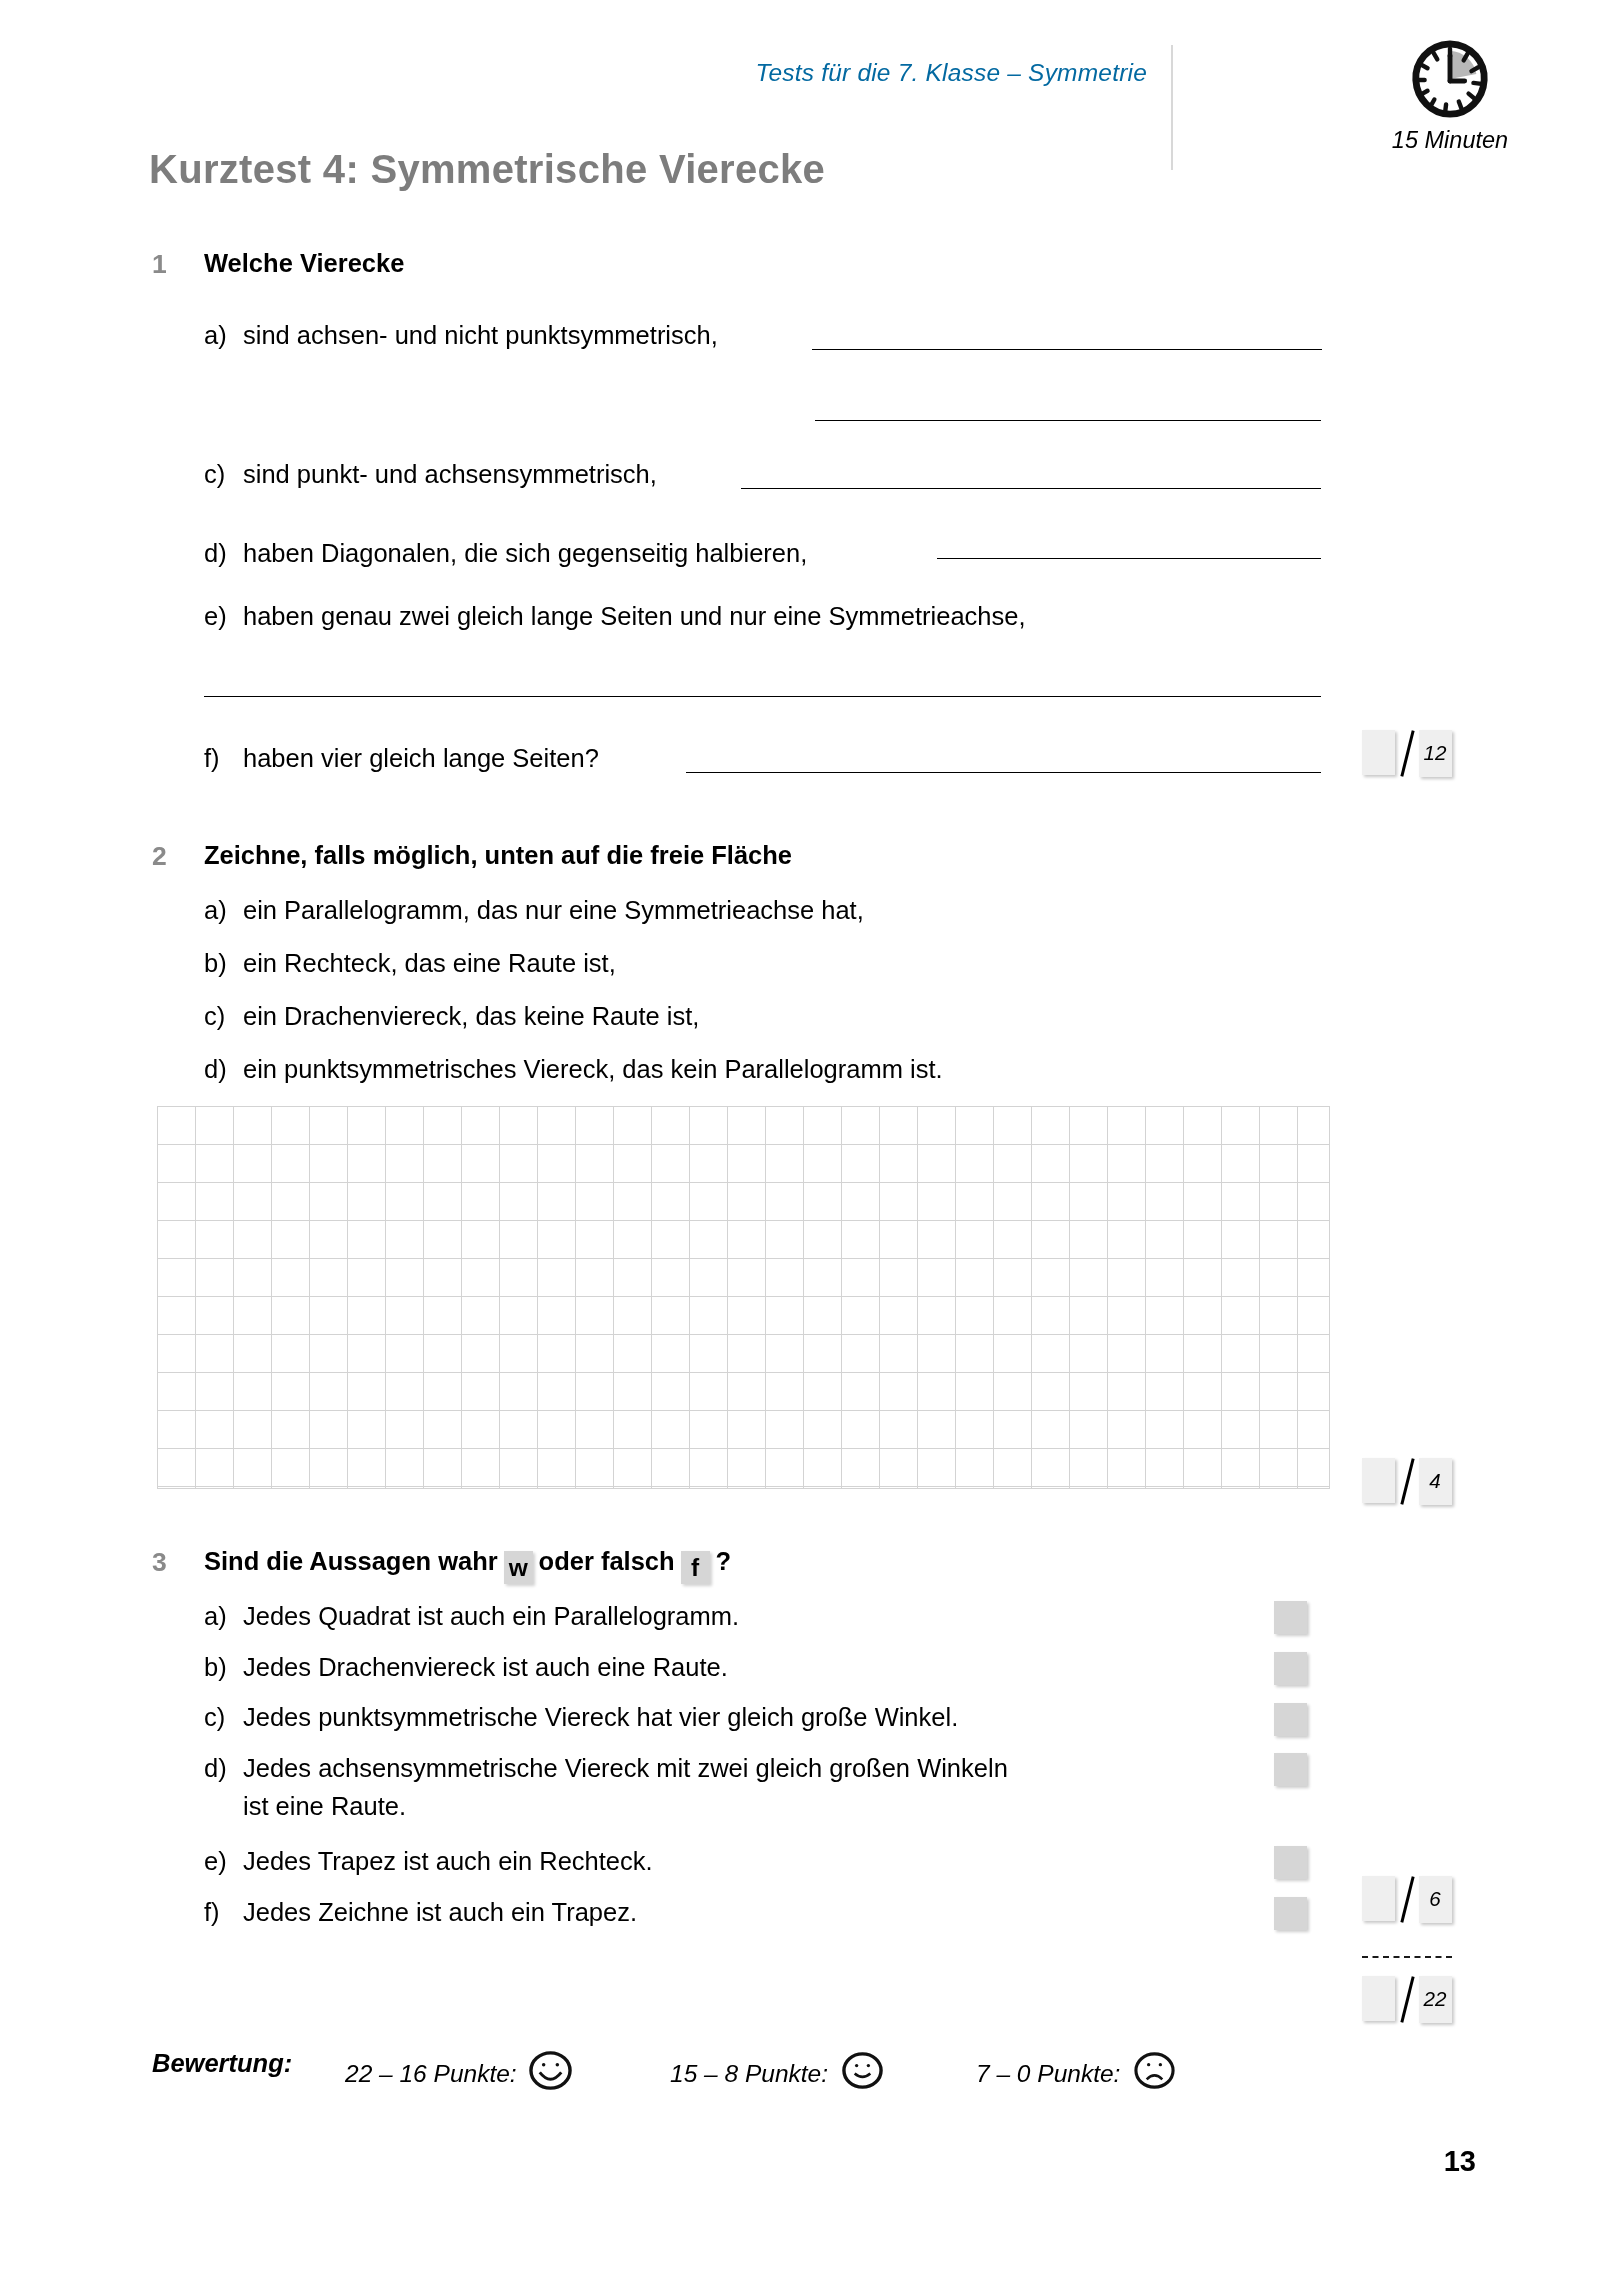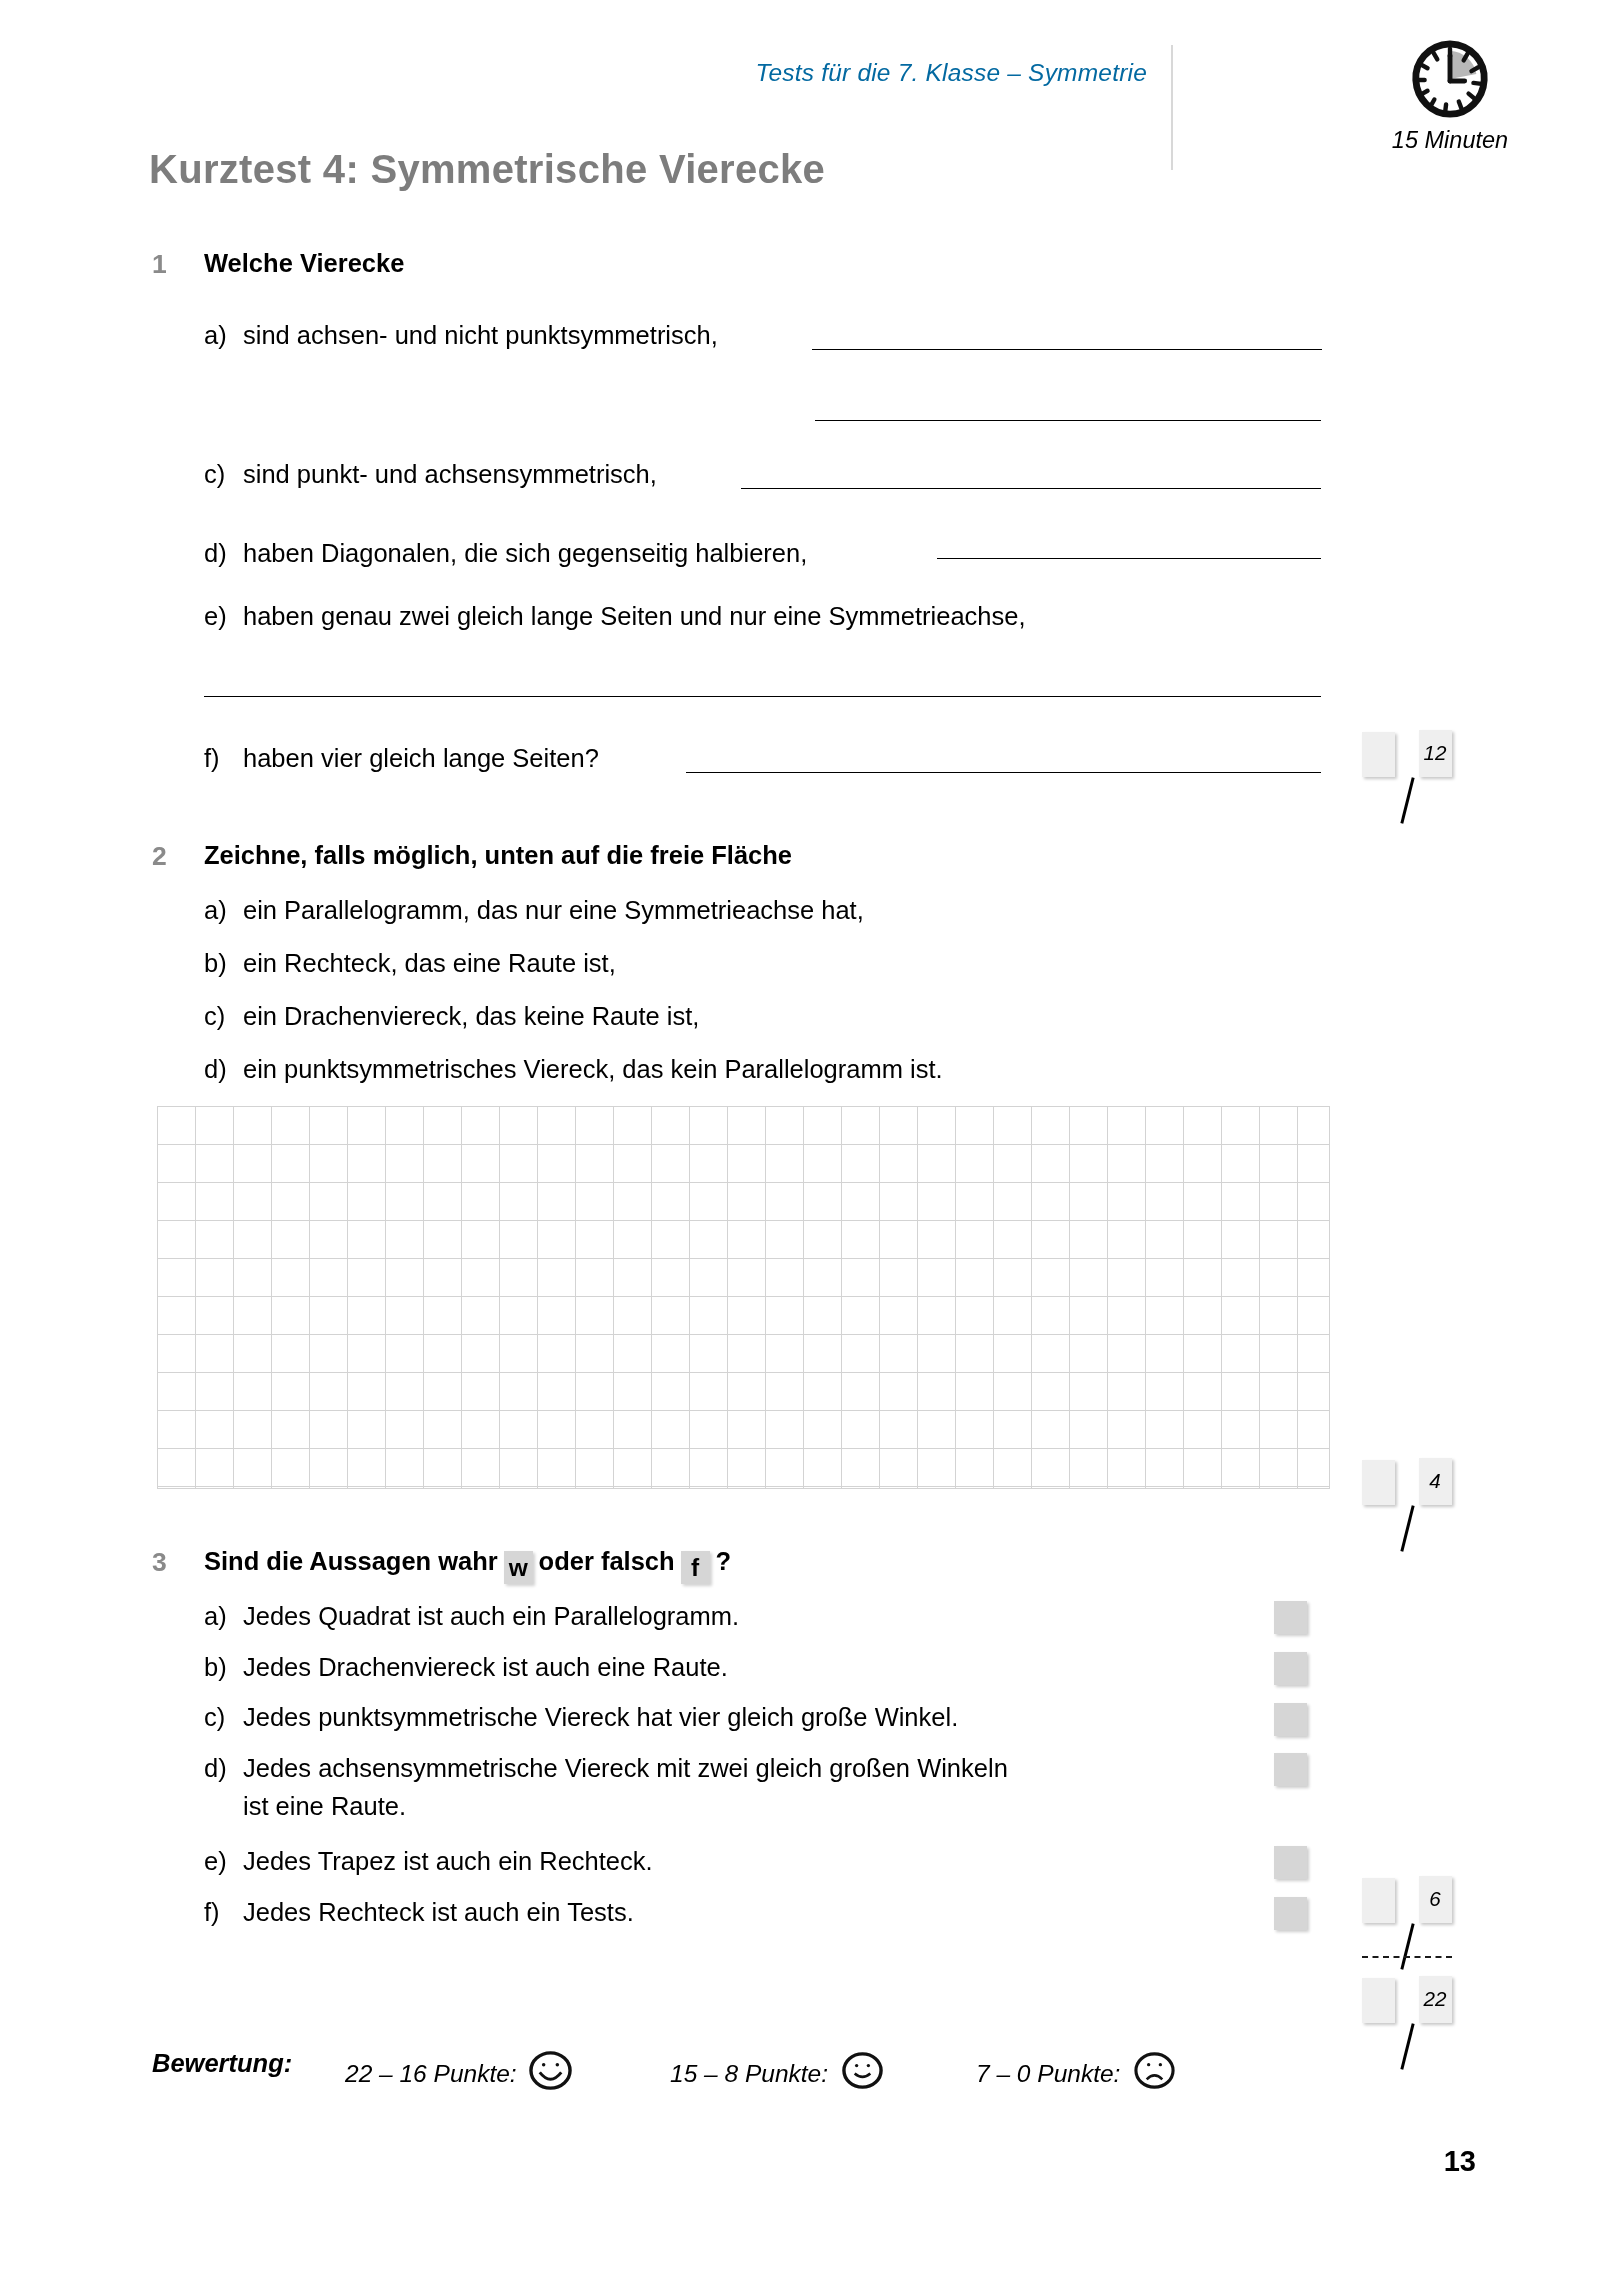--- a/index.html
+++ b/index.html
@@ -92,21 +92,21 @@
   .answer-line {
     position: absolute;
     border-bottom: 1.6px solid #000;
     height: 0;
   }
 
   
   .scorebox {
     position: absolute;
     display: flex;
-    align-items: flex-end;
+    align-items: flex-start;
   }
   .scorebox .cell {
     width: 33px;
     height: 45px;
     background: #efefef;
     box-shadow: 2px 2px 2.9px rgba(0,0,0,.22);
   }
   .scorebox .slash {
     width: 23.5px;
     position: relative;
@@ -311,21 +311,21 @@
   <div class="item" style="left:204px; top:1754px;">
     <span class="lbl">d)</span><span>Jedes achsensymmetrische Viereck mit zwei gleich großen Winkeln</span>
   </div>
   <div class="item" style="left:243px; top:1792px;">
     <span>ist eine Raute.</span>
   </div>
   <div class="item" style="left:204px; top:1847px;">
     <span class="lbl">e)</span><span>Jedes Trapez ist auch ein Rechteck.</span>
   </div>
   <div class="item" style="left:204px; top:1898px;">
-    <span class="lbl">f)</span><span>Jedes Rechteck ist auch ein Tests.</span>
+    <span class="lbl">f)</span><span>Jedes Zeichne ist auch ein Trapez.</span>
   </div>
 
   <div class="tickbox" style="left:1274px; top:1601px;"></div>
   <div class="tickbox" style="left:1274px; top:1652px;"></div>
   <div class="tickbox" style="left:1274px; top:1703px;"></div>
   <div class="tickbox" style="left:1274px; top:1753px;"></div>
   <div class="tickbox" style="left:1274px; top:1846px;"></div>
   <div class="tickbox" style="left:1274px; top:1897px;"></div>
 
   <div class="scorebox" style="left:1362px; top:1876px;">

